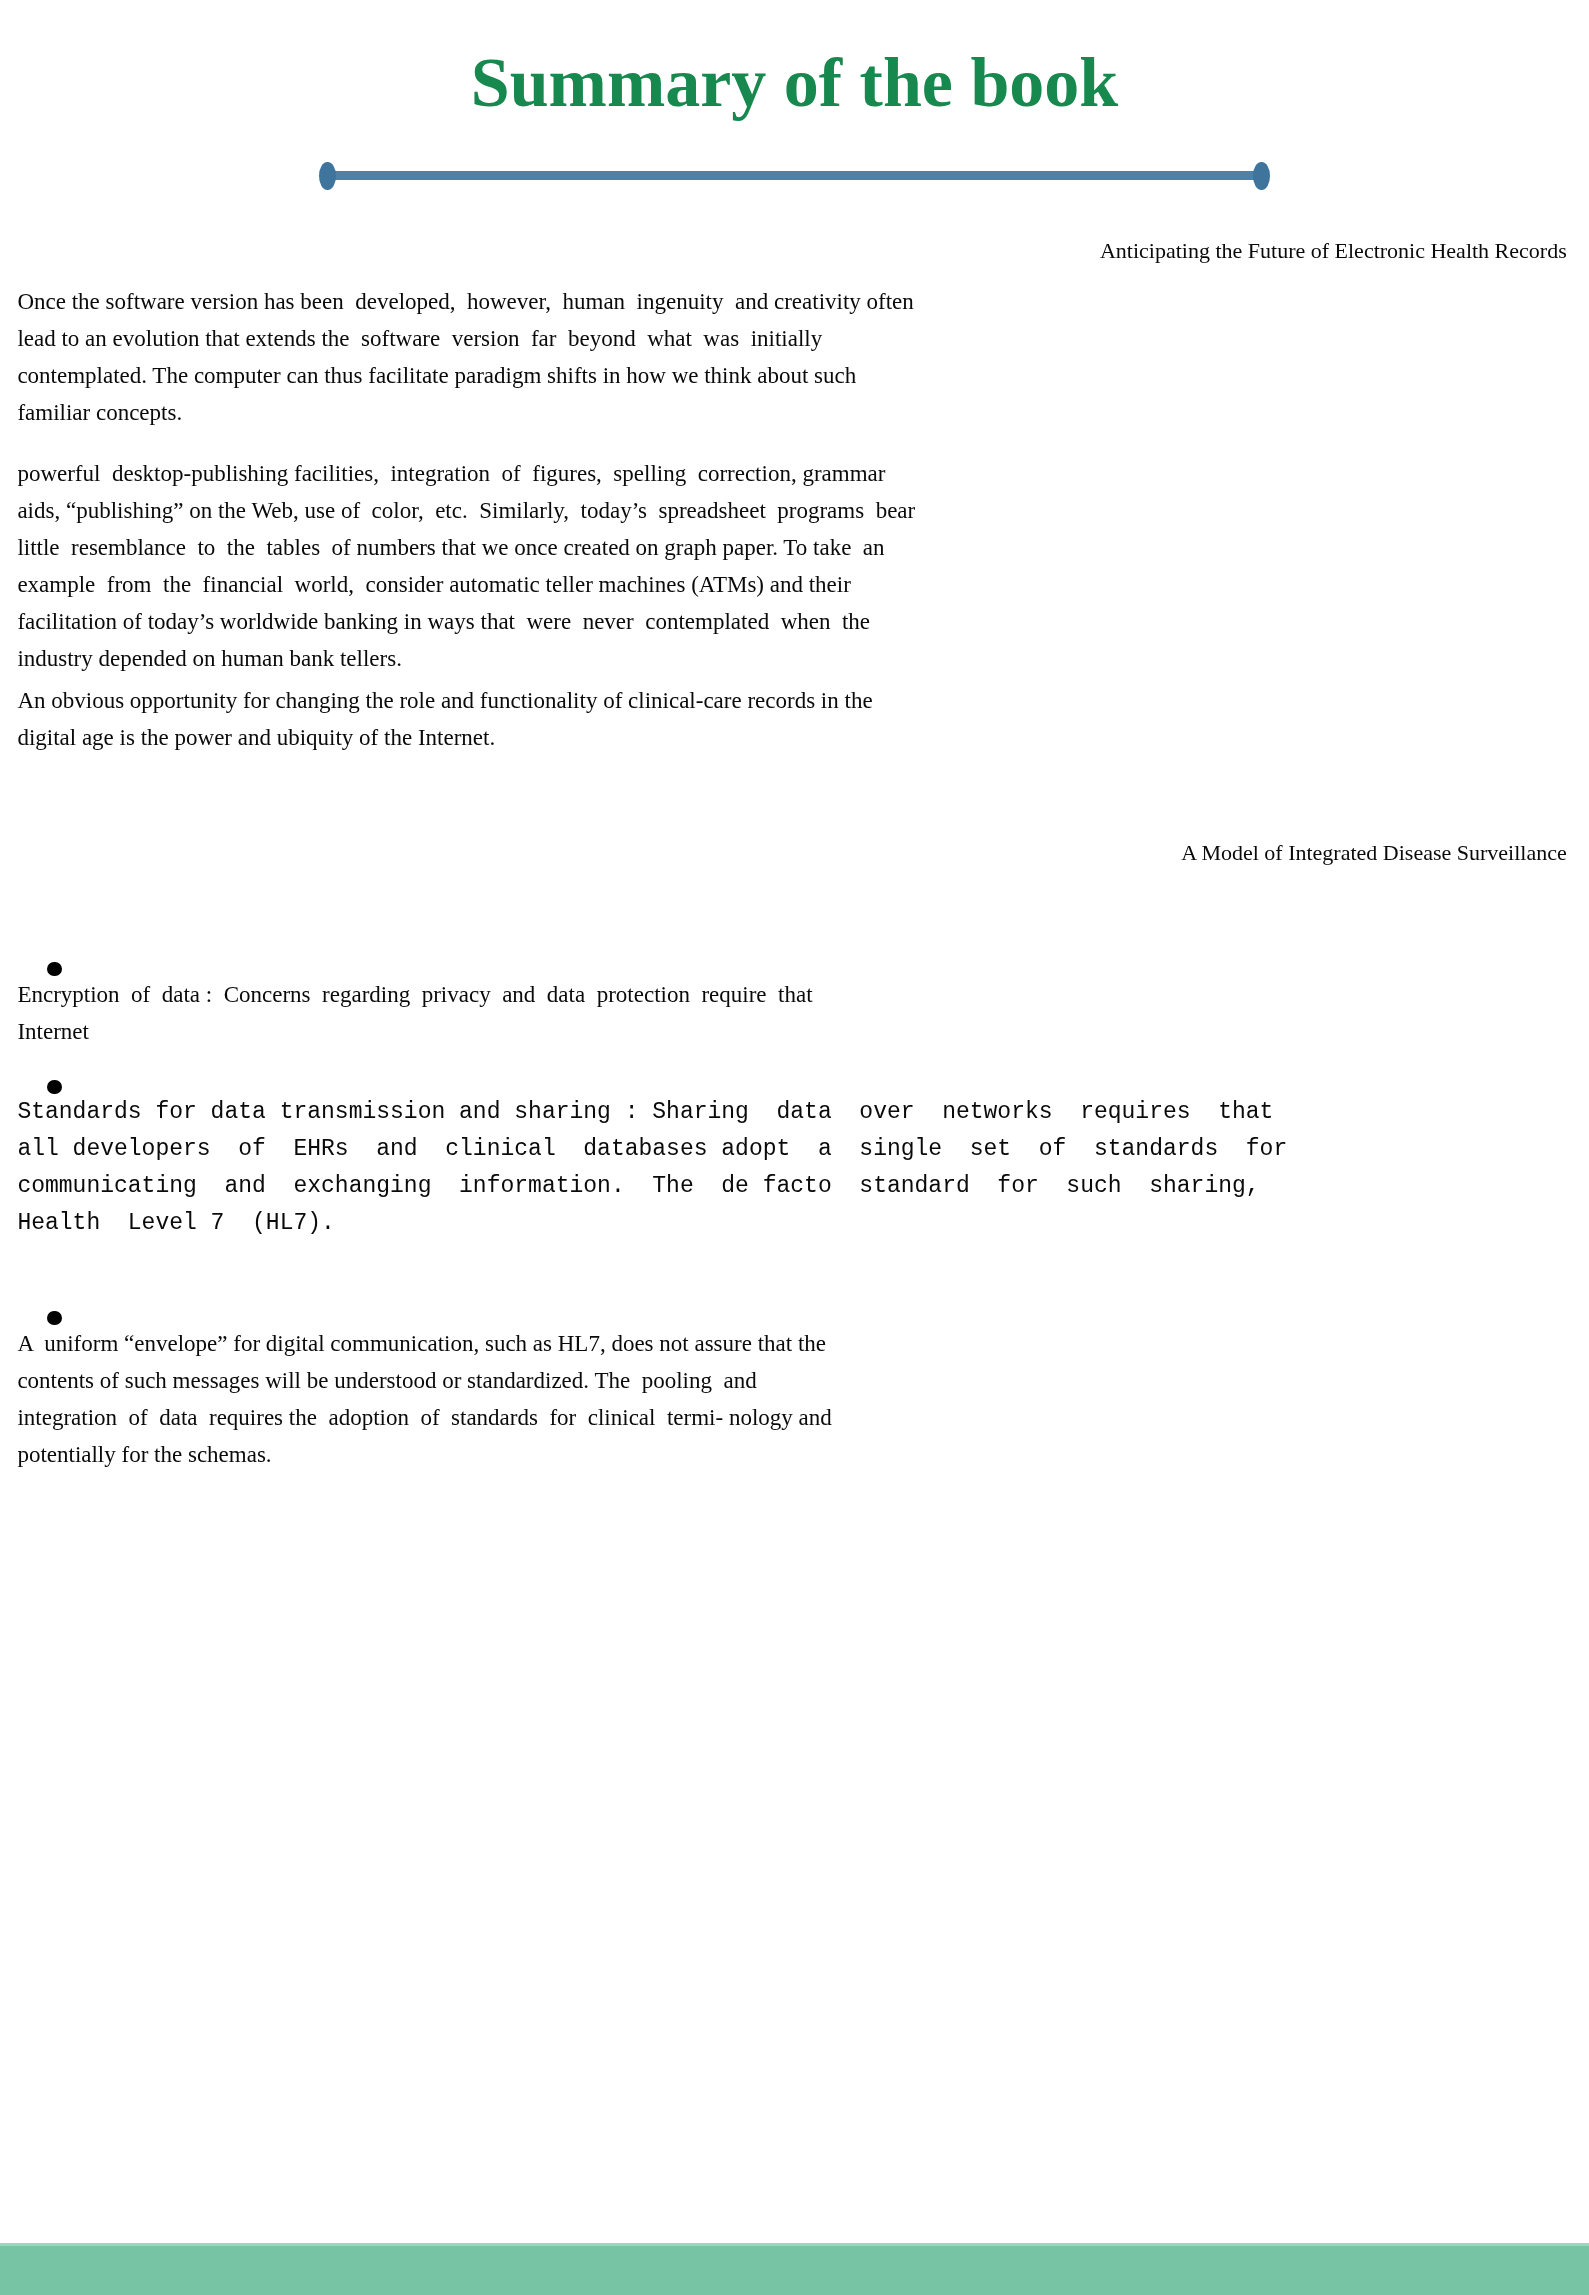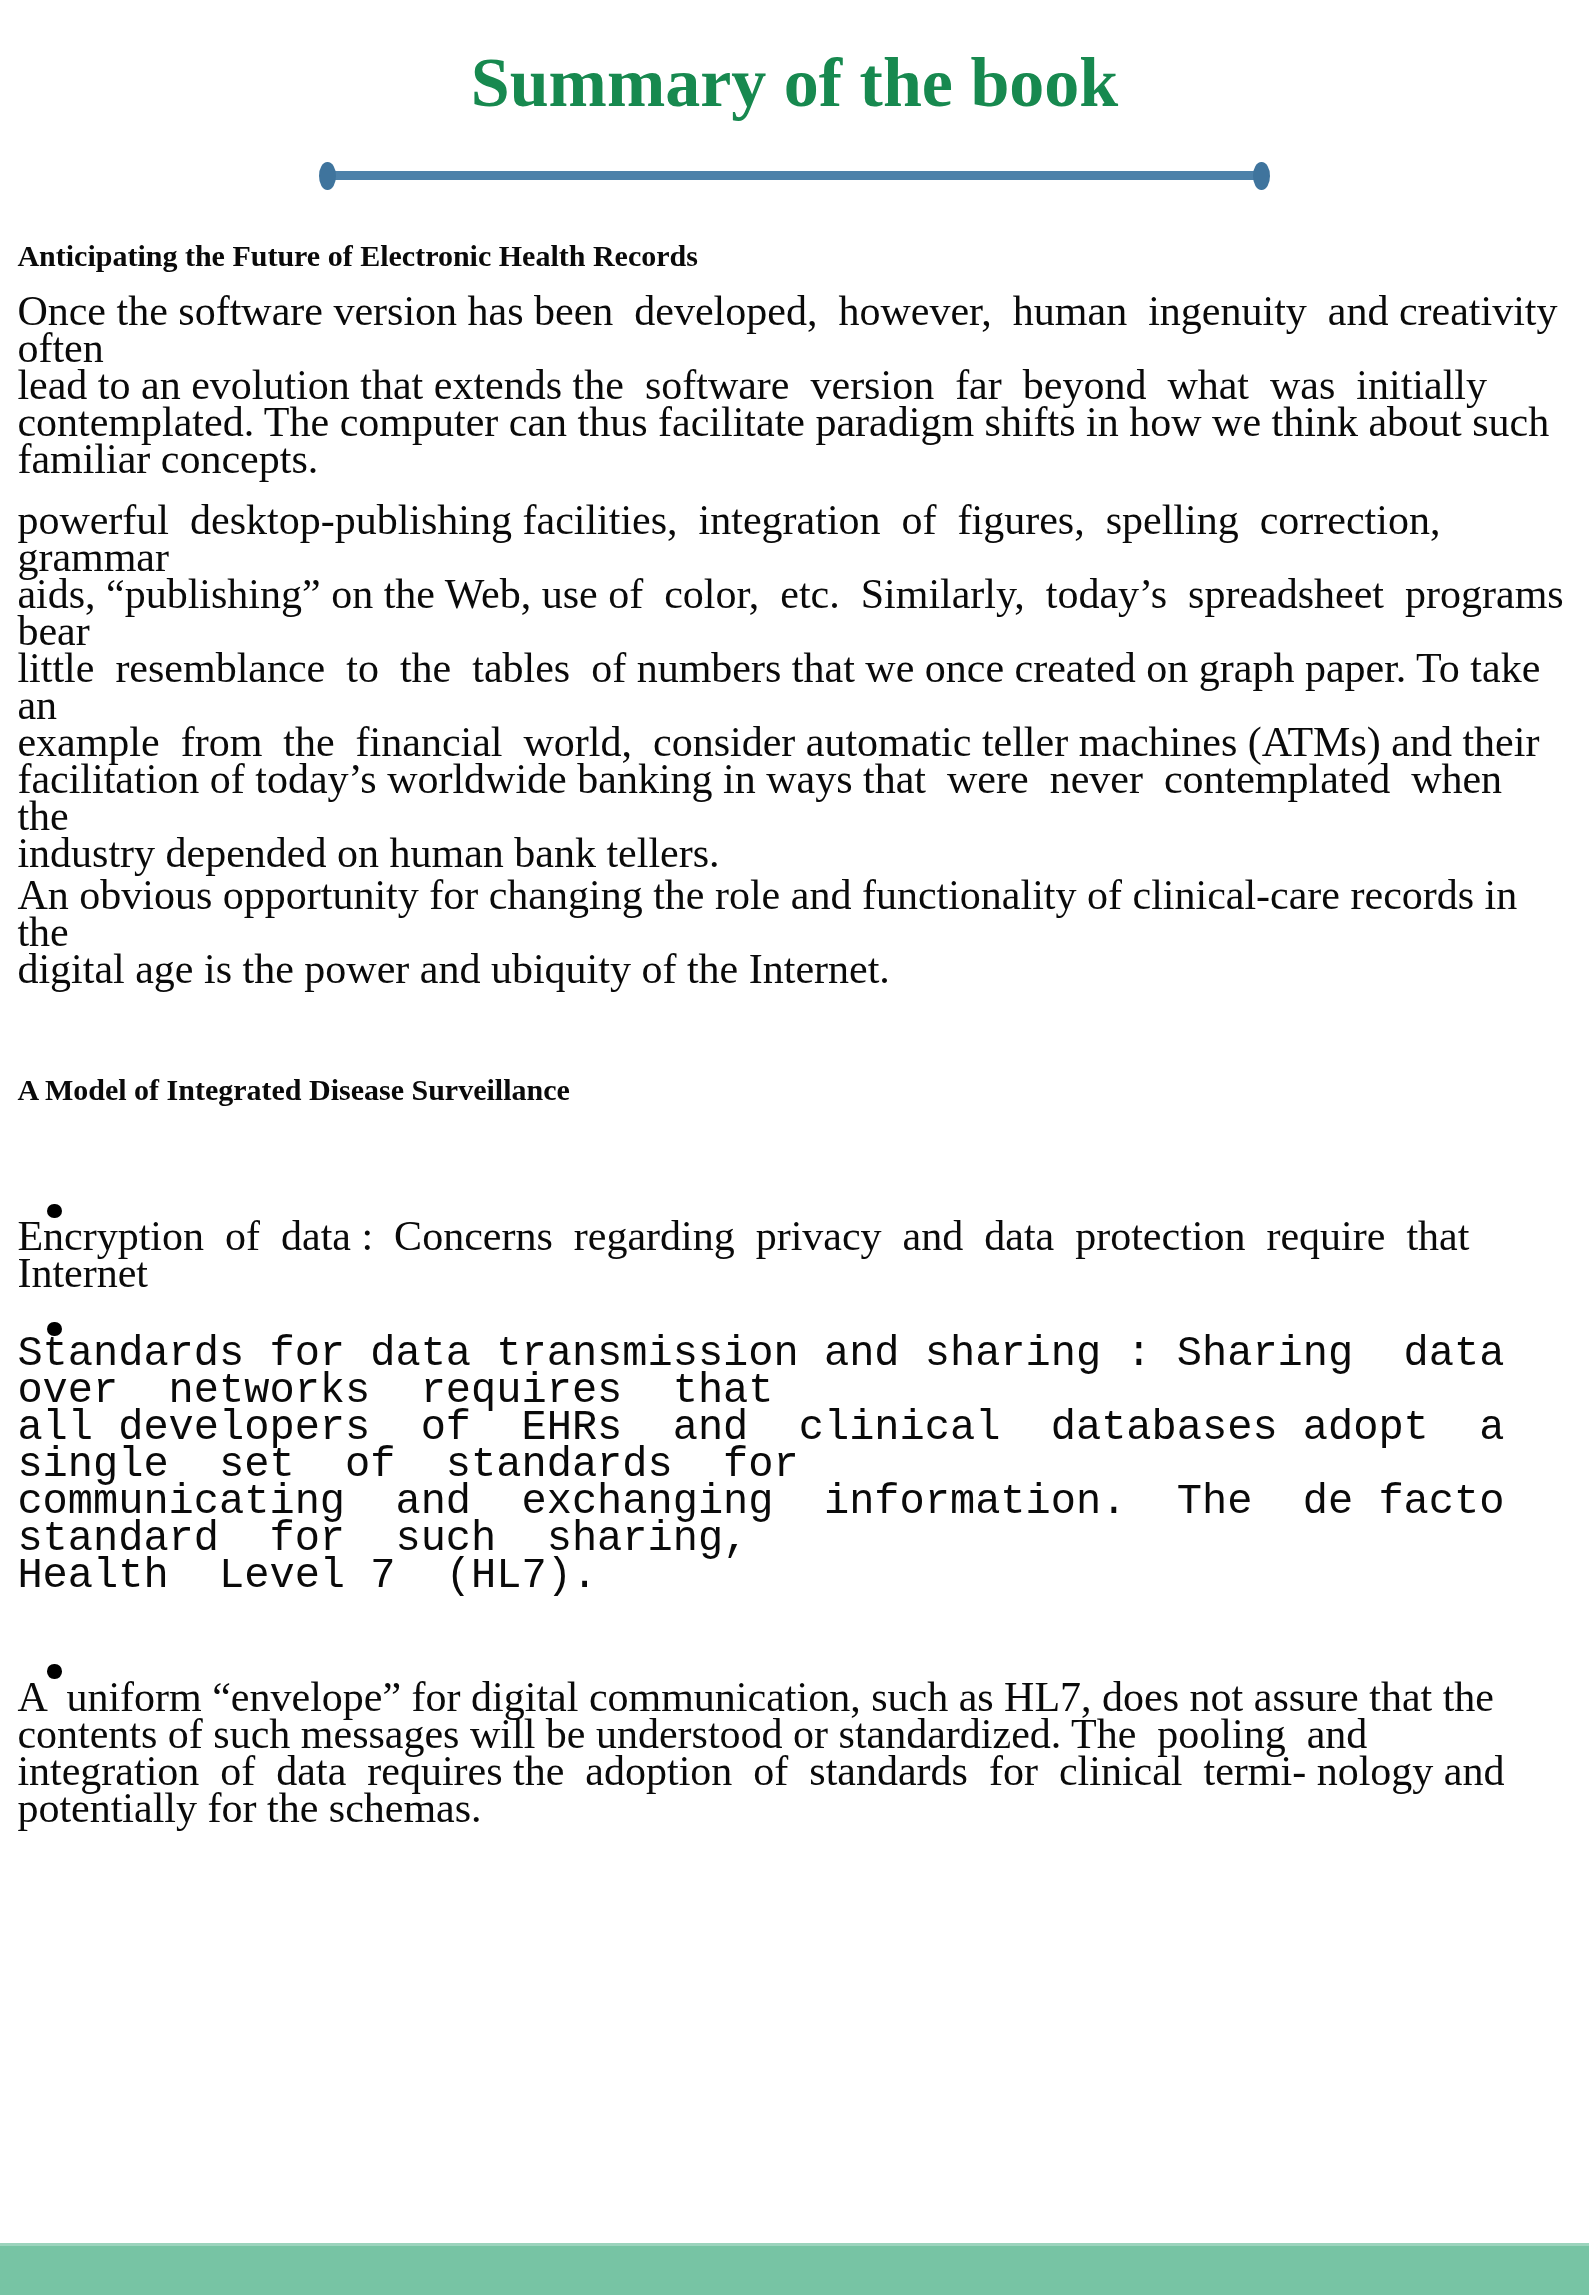--- a/index.html
+++ b/index.html
@@ -58,33 +58,33 @@
     flex: none;
     z-index: 1;
   }
 
   
   .content {
     padding: 0 22.3px 0 17.4px;
   }
   .sec-heading {
     margin: 0;
-    text-align: left;
-    font-size: 30px;
+    text-align: right;
+    font-size: 22px;
     line-height: 1.26;
-    font-weight: 700;
+    font-weight: 400;
     color: #0a0a0a;
   }
   .h-ehr  { margin-top: 47px; }
   .h-comm { margin-top: 84px; }
   .h-surv { margin-top: 83px; }
 
   .body-text {
     margin: 0;
-    font-size: 42px;
+    font-size: 23px;
     line-height: 37px;
     font-weight: 400;
     white-space: pre-wrap;
     color: #0a0a0a;
   }
   .p-once    { margin-top: 18.6px; }
   .p-power   { margin-top: 24px; }
   .p-obvious { margin-top: 5px; }
 
   

